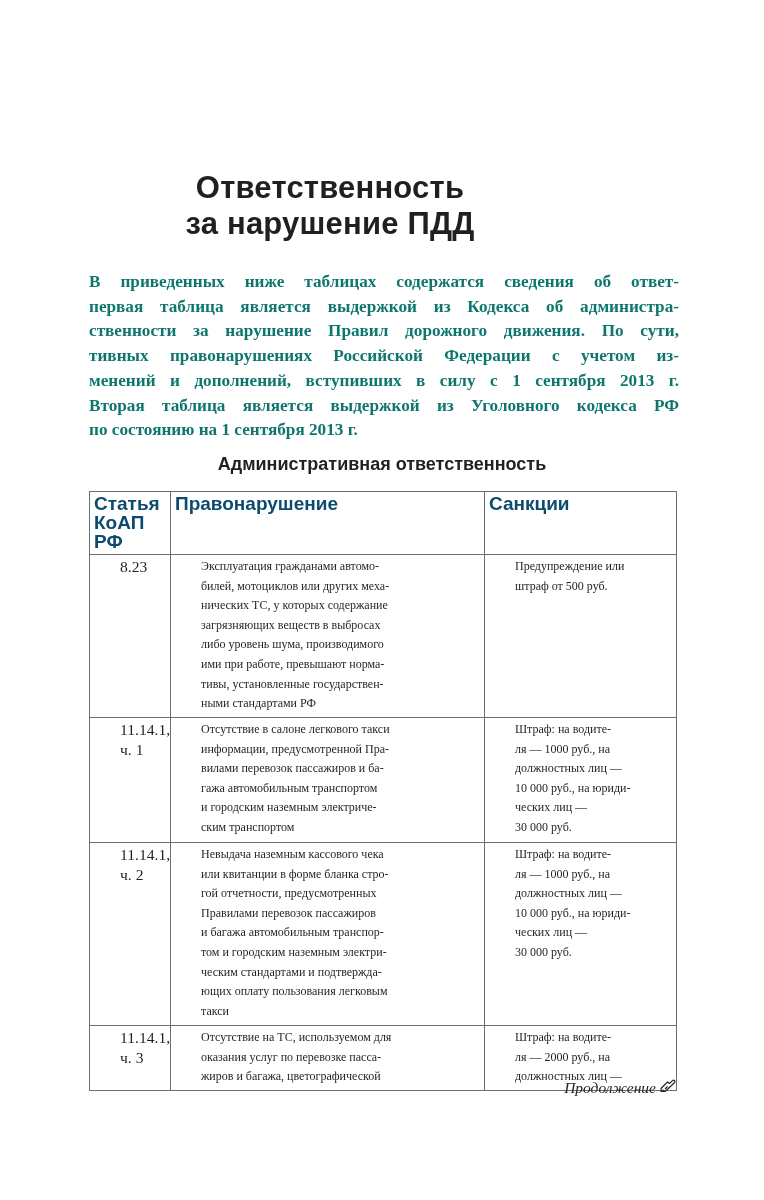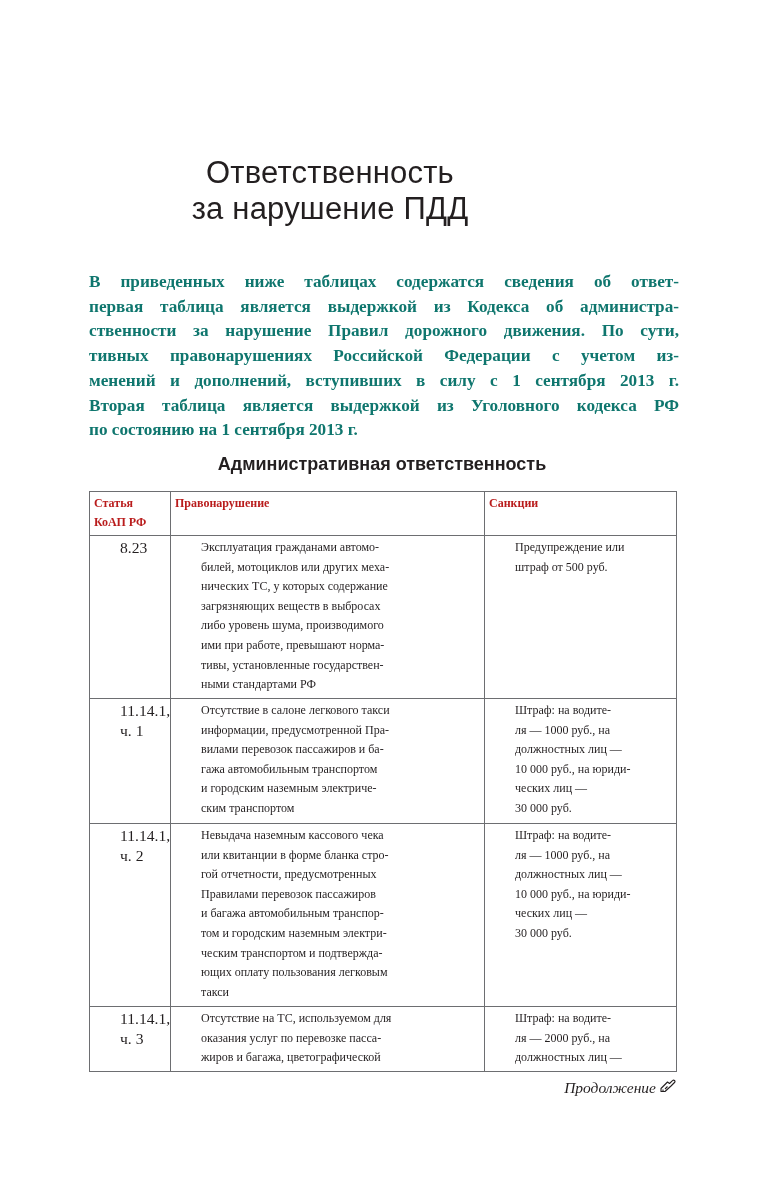--- a/index.html
+++ b/index.html
@@ -1,19 +1,19 @@
 <!DOCTYPE html>
 <html><head>
 <meta charset="utf-8">
 <style>
   html, body { margin: 0; padding: 0; background: #ffffff; }
   body { width: 764px; height: 1200px; position: relative; overflow: hidden; color: #231f20; }
   .page-title {
-    position: absolute; left: 0; width: 660px; top: 155px;
-    text-align: center; font-family: "Liberation Sans", sans-serif; font-weight: normal;
+    position: absolute; left: 0; width: 660px; top: 170px;
+    text-align: center; font-family: "Liberation Sans", sans-serif; font-weight: bold;
     font-size: 31px; line-height: 36px; color: #231f20; letter-spacing: 0.2px;
   }
   .intro {
     position: absolute; left: 89px; width: 590px; top: 270px;
     font-family: "Liberation Serif", serif; font-size: 17.2px; line-height: 24.7px;
     text-align: justify; color: #0f766e; font-weight: bold;
   }
   .intro .line { display: block; white-space: nowrap; text-align-last: justify; }
   .intro .line.last { text-align-last: left; }
   .section-title {
@@ -26,22 +26,22 @@
     border-collapse: collapse; table-layout: fixed;
   }
   table.fines col.c1 { width: 81px; }
   table.fines col.c2 { width: 314px; }
   table.fines col.c3 { width: 192px; }
   table.fines th, table.fines td {
     border: 1.3px solid #6d6e71; vertical-align: top; text-align: left;
     padding: 2px 4px 3px 4px;
   }
   table.fines th {
-    font-family: Liberation Serif, serif; font-weight: bold; font-size: 12px;
-    line-height: 19px; height: 38px; color: #b91c1c;
+    font-family: Liberation Sans, sans-serif; font-weight: bold; font-size: 19px;
+    line-height: 19px; height: 38px; color: #0c4a6e;
   }
   table.fines td {
     font-family: "Liberation Serif", serif; font-size: 12px; line-height: 19.6px; color: #231f20;
   }
   table.fines td .ln { display: block; white-space: nowrap; margin-left: 26px; }
   table.fines td.art { font-size: 15.6px; }
   .continued {
     position: absolute; right: 88px; top: 1079px;
     font-family: "Liberation Serif", serif; font-style: italic; font-size: 15.5px;
     color: #231f20; display: flex; align-items: flex-end; gap: 4px;
@@ -134,21 +134,21 @@
         <span class="ln">11.14.1,</span>
         <span class="ln">ч. 2</span>
       </td>
       <td>
         <span class="ln">Невыдача наземным кассового чека</span>
         <span class="ln">или квитанции в форме бланка стро-</span>
         <span class="ln">гой отчетности, предусмотренных</span>
         <span class="ln">Правилами перевозок пассажиров</span>
         <span class="ln">и багажа автомобильным транспор-</span>
         <span class="ln">том и городским наземным электри-</span>
-        <span class="ln">ческим транспортом и подтвержда-</span>
+        <span class="ln">ческим стандартами и подтвержда-</span>
         <span class="ln">ющих оплату пользования легковым</span>
         <span class="ln">такси</span>
       </td>
       <td>
         <span class="ln">Штраф: на водите-</span>
         <span class="ln">ля — 1000 руб., на</span>
         <span class="ln">должностных лиц —</span>
         <span class="ln">10 000 руб., на юриди-</span>
         <span class="ln">ческих лиц —</span>
         <span class="ln">30 000 руб.</span>

